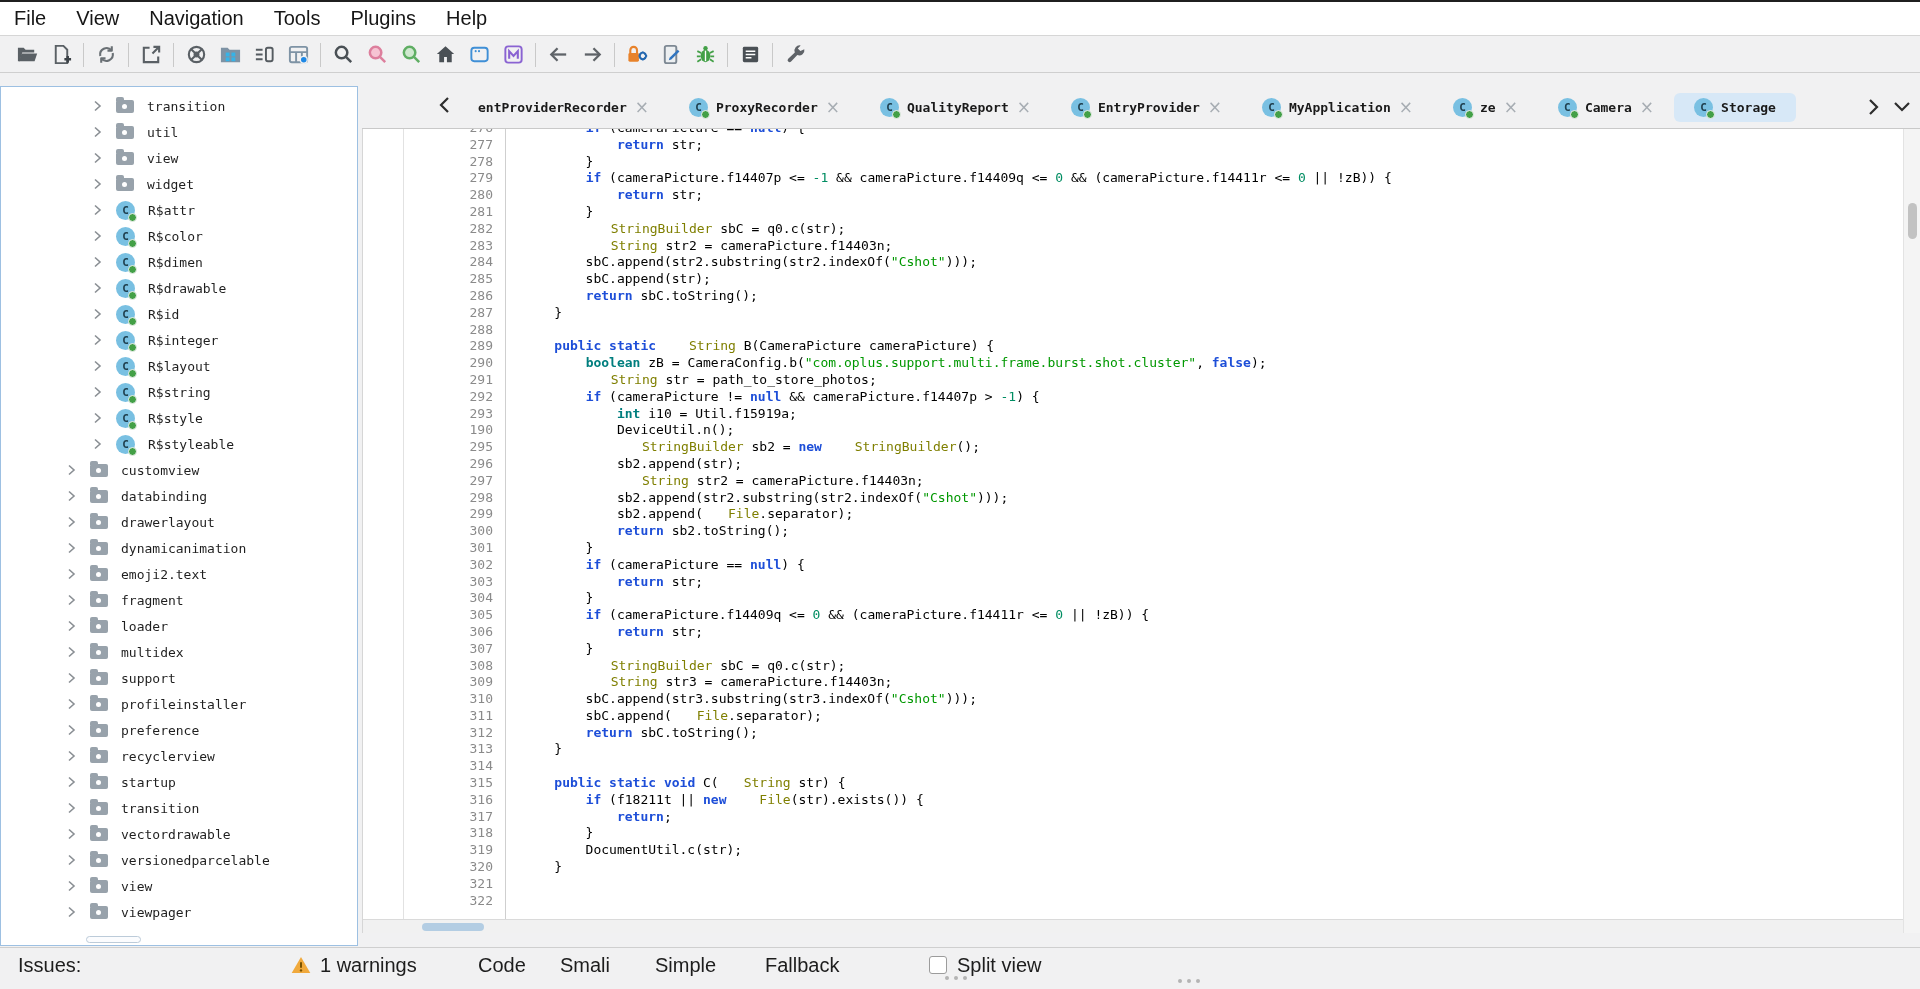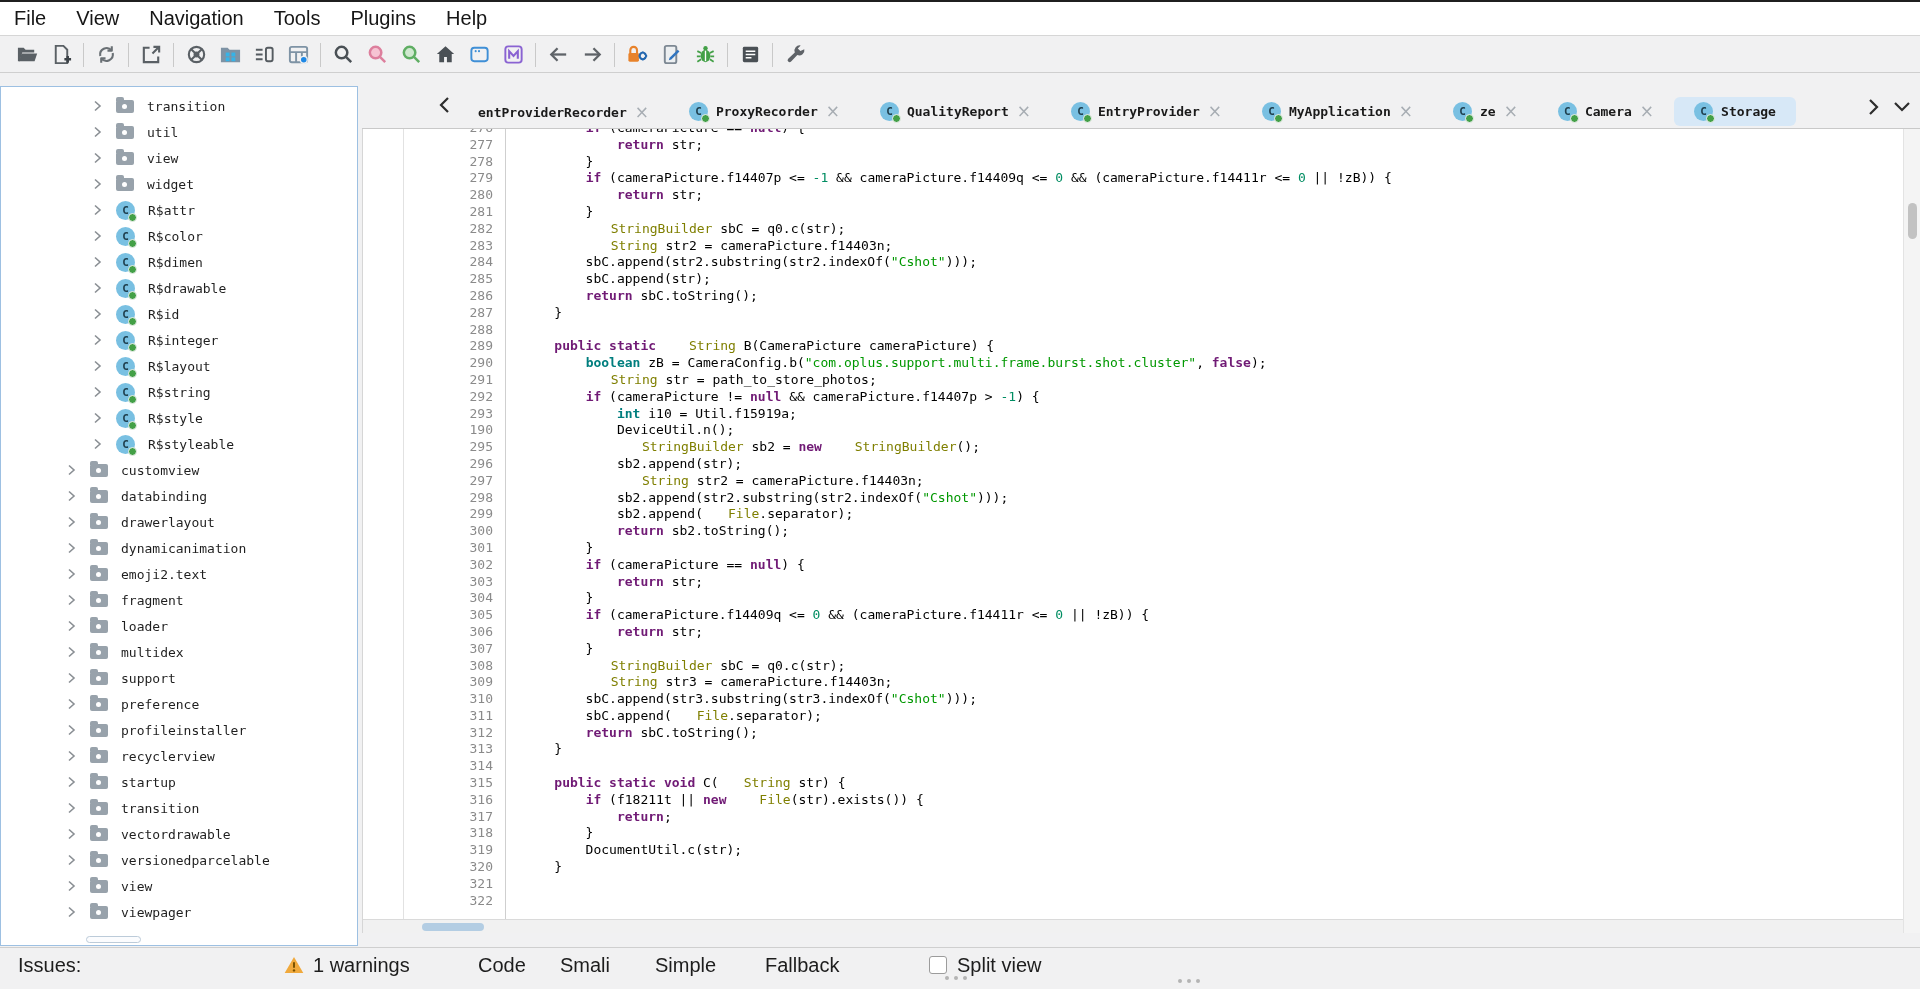--- a/index.html
+++ b/index.html
@@ -19,21 +19,21 @@
   .toolbar { position:absolute; left:0; top:37px; width:100%; height:36px; background:#f1f1f2;
              border-bottom:1px solid #cfcfcf; display:flex; align-items:center; padding-left:10px; }
   .tbtn { width:34px; height:30px; display:flex; align-items:center; justify-content:center; }
   .tsep { width:1px; height:24px; background:#c9c9c9; margin:0 5px; }
   .tbtn svg { width:23px; height:23px; }
 
   
   .tabbar { position:absolute; left:362px; top:86px; right:0; height:42px; }
   .tabbar-border { position:absolute; left:362px; top:128px; right:0; height:1px; background:#c9c9c9; }
   .tab-scroll-left { position:absolute; left:76px; top:9px; }
-  .tab-strip { position:absolute; left:96px; top:2px; height:38px; display:flex; align-items:flex-end; overflow:hidden; max-width:1390px; }
+  .tab-strip { position:absolute; left:96px; top:2px; height:38px; display:flex; align-items:center; overflow:hidden; max-width:1390px; }
   .tab { display:flex; align-items:center; gap:8px; padding:5px 20px; font-size:13px; font-weight:bold;
          font-family:"DejaVu Sans Mono",monospace; color:#1a1a1a; border-radius:6px; white-space:nowrap; }
   .tab.active { background:#d7e8f7; }
   .tab .x { color:#a7adb3; font-size:17px; font-weight:normal; line-height:1; font-family:"DejaVu Sans",sans-serif; }
   .cicon { position:relative; width:19px; height:19px; background:#79c0e2; border-radius:50%;
            display:inline-flex; align-items:center; justify-content:center; font-size:11px; font-weight:bold;
            color:#20404f; font-family:"DejaVu Sans Mono",monospace; flex:0 0 19px; }
   .cicon .gdot { position:absolute; right:-2px; bottom:-2px; width:9px; height:9px; background:#43a047;
                  border-radius:50%; border:1.5px solid #f1f1f2; }
   .tab-scroll-right { position:absolute; right:40px; top:11px; }
@@ -64,21 +64,21 @@
             border-left:1px solid #d6d6d6; overflow:hidden; }
   .gutter-bg { position:absolute; left:0; top:0; bottom:14px; width:143px; background:#ffffff;
                border-right:1px solid #cfcfcf; }
   .gutter-line2 { position:absolute; left:40px; top:0; bottom:14px; width:1px; background:#e2e2e2; }
   .code-lines { position:absolute; left:0; top:-9px; right:0; }
   .cl { position:relative; height:16.8px; line-height:16.8px; font-size:13px;
         font-family:"DejaVu Sans Mono",monospace; white-space:pre; }
   .cl .ln { position:absolute; left:0; top:0; width:130px; text-align:right; color:#8a8a8a; }
   .cl .lc { margin-left:160px; }
   .sg-p { color:#000000; }
-  .sg-k { color:#701a75; font-weight:bold; }
+  .sg-k { color:#1d4ed8; font-weight:bold; }
   .sg-d { color:#007e7e; font-weight:bold; }
   .sg-t { color:#7f7f00;margin-left:25px; }
   .sg-s { color:#009800; }
   .sg-n { color:#008d62; }
   .ed-hscroll { position:absolute; left:0; right:0; bottom:0; height:14px; background:#f1f1f1; border-top:1px solid #dadada; }
   .ed-hthumb { position:absolute; left:59px; top:3px; width:62px; height:8px; background:#b3cde3; border-radius:4px; }
   .ed-vscroll { position:absolute; left:1903px; top:129px; width:17px; height:804px; background:#f4f4f4; border-left:1px solid #e3e3e3; }
   .ed-vthumb { position:absolute; left:4px; top:74px; width:9px; height:36px; background:#c2c2c2; border-radius:5px; }
 
   
@@ -520,30 +520,30 @@
         <span class="ficon"></span>
         <span>support</span>
       </div>
       <div class="trow lvl1">
         <span class="chev">
           <svg width="12" height="14" viewBox="0 0 12 14" fill="none" stroke="#8a8f94" stroke-width="1.6">
             <path d="M4 2.5l5 4.5-5 4.5"></path>
           </svg>
         </span>
         <span class="ficon"></span>
+        <span>profileinstaller</span>
+      </div>
+      <div class="trow lvl1">
+        <span class="chev">
+          <svg width="12" height="14" viewBox="0 0 12 14" fill="none" stroke="#8a8f94" stroke-width="1.6">
+            <path d="M4 2.5l5 4.5-5 4.5"></path>
+          </svg>
+        </span>
+        <span class="ficon"></span>
         <span>preference</span>
-      </div>
-      <div class="trow lvl1">
-        <span class="chev">
-          <svg width="12" height="14" viewBox="0 0 12 14" fill="none" stroke="#8a8f94" stroke-width="1.6">
-            <path d="M4 2.5l5 4.5-5 4.5"></path>
-          </svg>
-        </span>
-        <span class="ficon"></span>
-        <span>profileinstaller</span>
       </div>
       <div class="trow lvl1">
         <span class="chev">
           <svg width="12" height="14" viewBox="0 0 12 14" fill="none" stroke="#8a8f94" stroke-width="1.6">
             <path d="M4 2.5l5 4.5-5 4.5"></path>
           </svg>
         </span>
         <span class="ficon"></span>
         <span>recyclerview</span>
       </div>
@@ -667,21 +667,21 @@
   <div class="ed-hscroll">
     <div class="ed-hthumb"></div>
   </div>
 </div>
 <div class="ed-vscroll">
   <div class="ed-vthumb"></div>
 </div>
 
 <div class="statusbar">
   <div class="sb-abs" style="left:18px;">Issues:</div>
-  <div class="sb-abs" style="left:284px;">
+  <div class="sb-abs" style="left:291px;">
     <svg class="warn-tri" viewBox="0 0 20 18">
         <path d="M10 1L19.3 17H.7z" fill="#f0a93c"></path>
         <rect x="9" y="6" width="2" height="6" rx="1" fill="#7a5200"></rect>
         <circle cx="10" cy="14.4" r="1.2" fill="#7a5200"></circle>
       </svg>
     <span>1 warnings</span>
   </div>
   <div class="sb-abs viewtab" style="left:478px;">Code</div>
   <div class="sb-abs viewtab" style="left:560px;">Smali</div>
   <div class="sb-abs viewtab" style="left:655px;">Simple</div>

